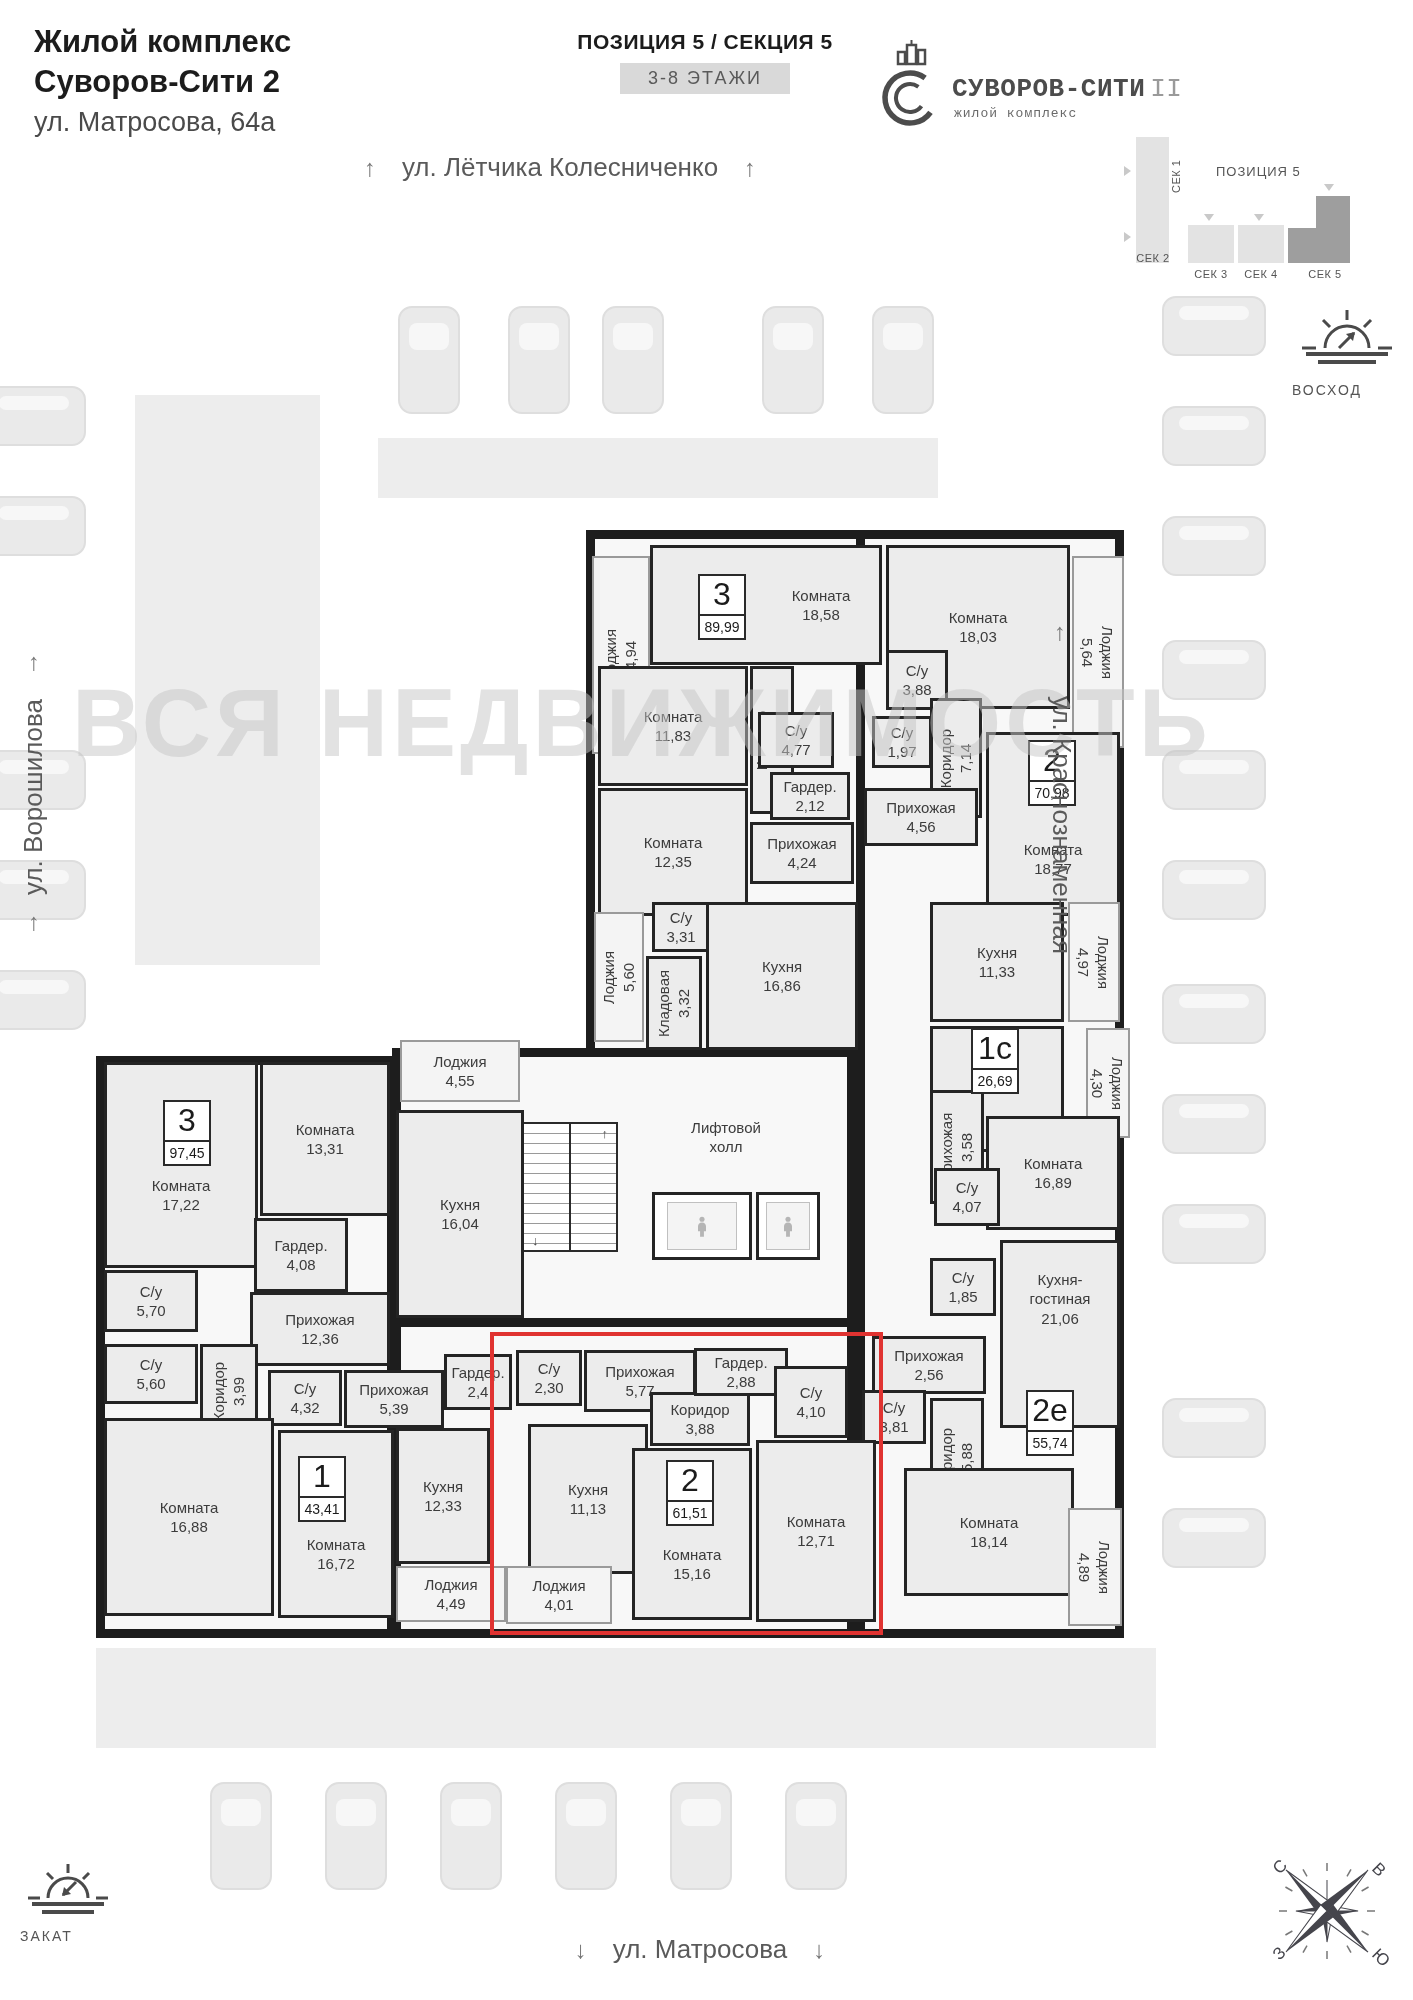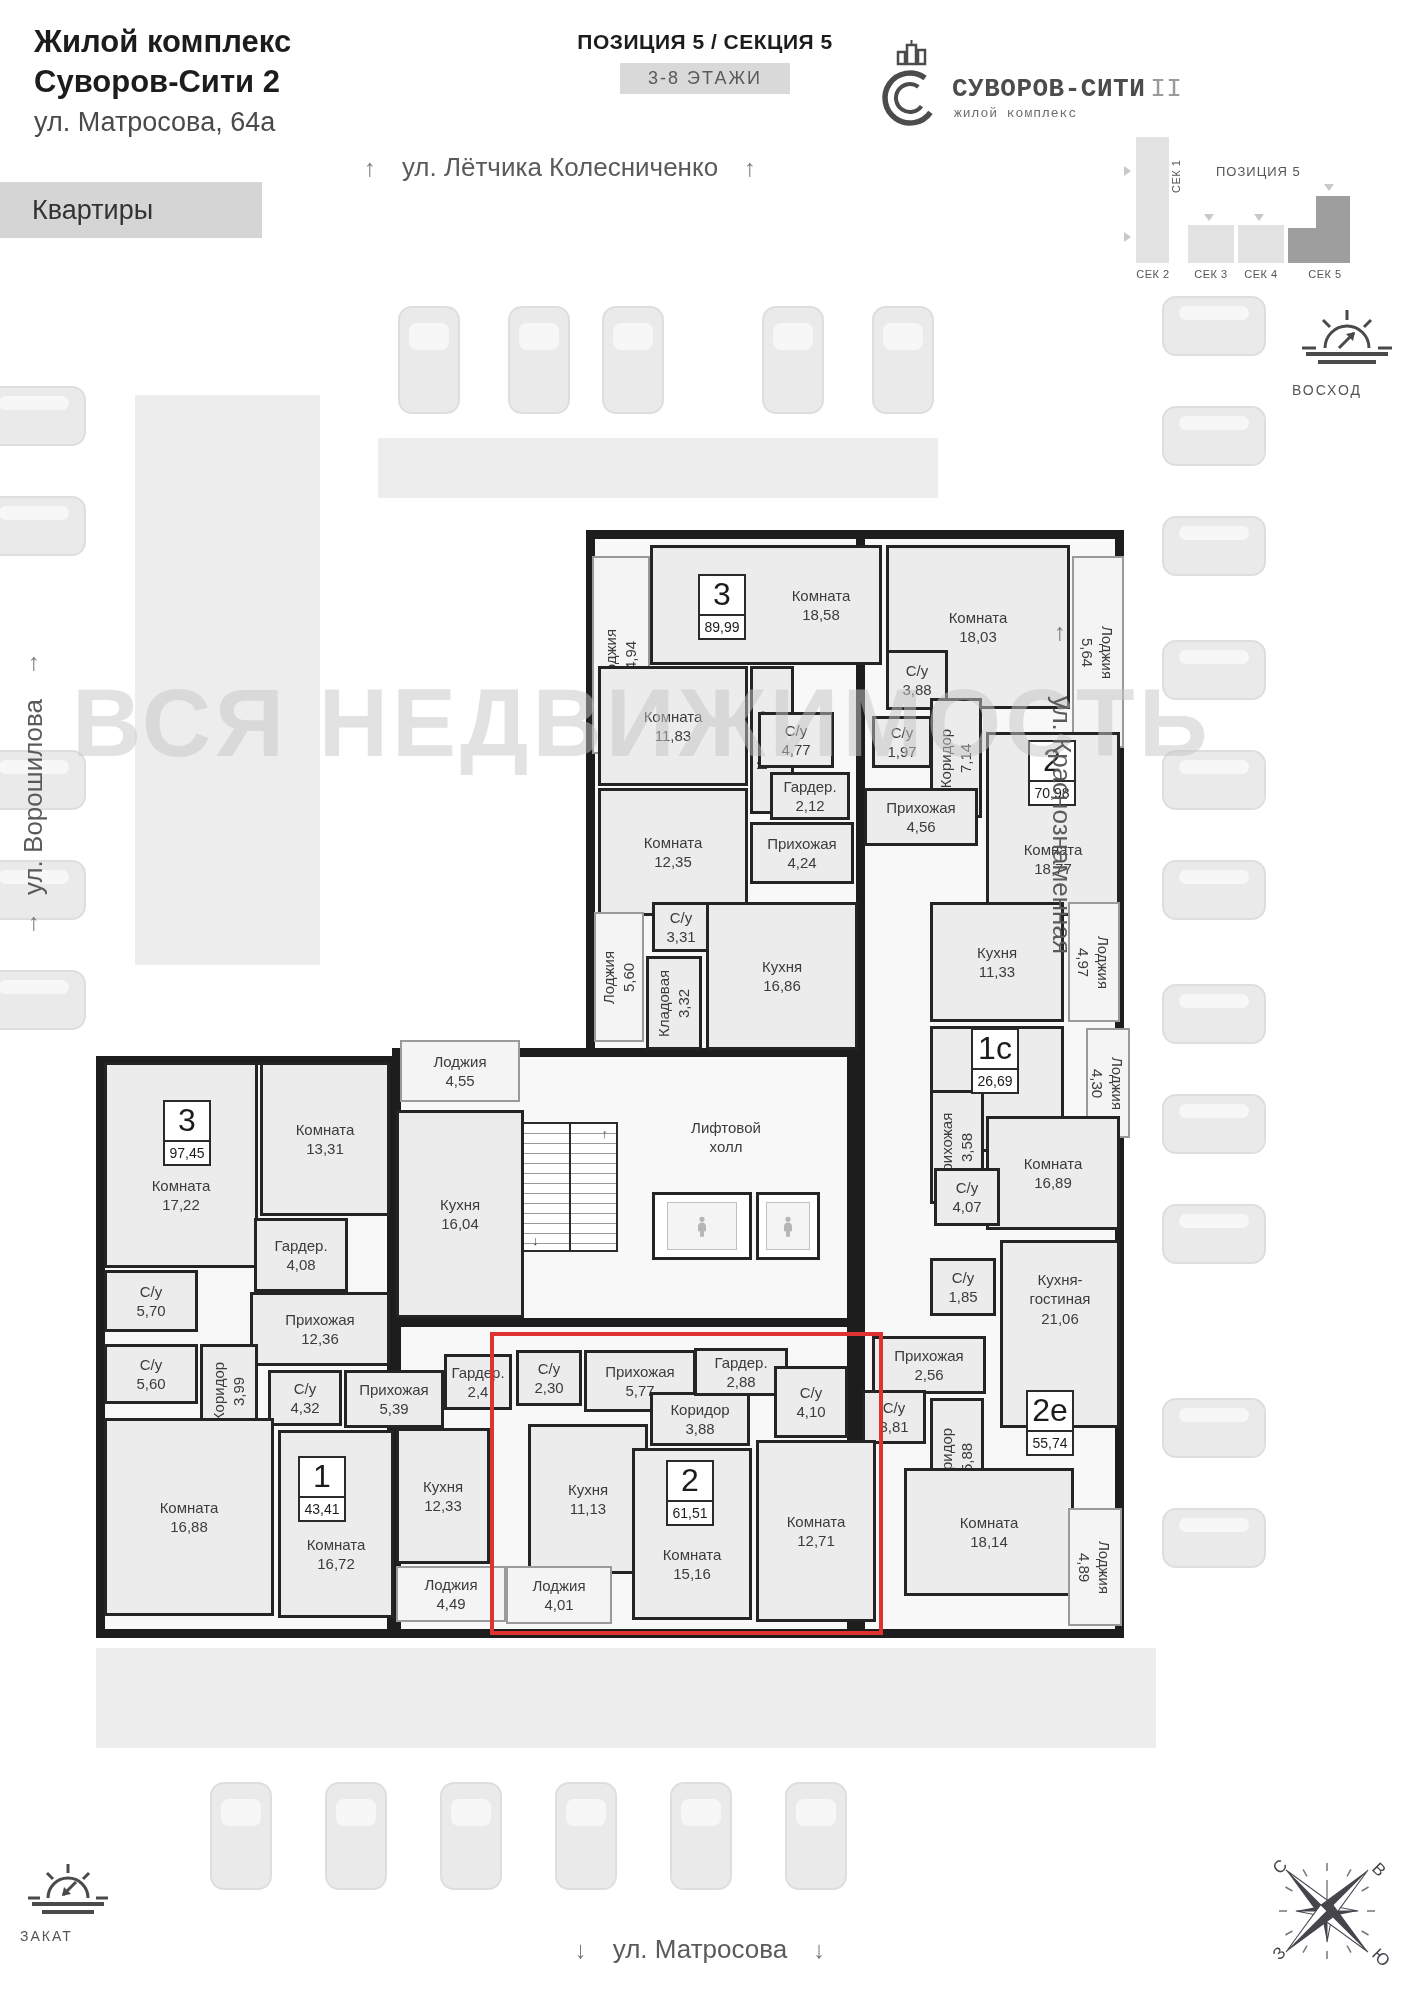--- a/index.html
+++ b/index.html
@@ -69,21 +69,20 @@
 </head>
 <body>
 
 <div class="canvas">
 
   <div class="brand">
     <div class="t">Жилой комплекс</div>
     <div class="t">Суворов-Сити 2</div>
     <div class="addr">ул. Матросова, 64а</div>
   </div>
-  <button class="apt-btn">Квартиры</button>
 
   <div class="pos-head">
     <div class="pt">ПОЗИЦИЯ 5 / СЕКЦИЯ 5</div>
     <div class="pb">3-8 ЭТАЖИ</div>
   </div>
 
   <div class="logo">
     <svg width="72" height="92" viewBox="0 0 72 92">
       <rect x="22" y="12" width="7" height="12" fill="none" stroke="#4c4c4c" stroke-width="2.5"></rect>
       <rect x="31" y="5" width="9" height="19" fill="none" stroke="#4c4c4c" stroke-width="2.5"></rect>
@@ -98,21 +97,21 @@
 
   <div class="mm">
     <div class="blk" style="left:8px;top:9px;width:33px;height:76px"></div>
     <div class="blk" style="left:8px;top:85px;width:33px;height:50px"></div>
     <div class="blk" style="left:60px;top:97px;width:46px;height:38px"></div>
     <div class="blk" style="left:110px;top:97px;width:46px;height:38px"></div>
     <div class="blk dark" style="left:160px;top:100px;width:28px;height:35px"></div>
     <div class="blk dark" style="left:188px;top:68px;width:34px;height:67px"></div>
     <div class="mlab v" style="left:42px;top:14px;height:68px">СЕК 1</div>
     <div class="poslab" style="left:88px;top:36px">ПОЗИЦИЯ 5</div>
-    <div class="mlab" style="left:2px;top:140px;width:46px">СЕК 2</div>
+    <div class="mlab" style="left:2px;top:124px;width:46px">СЕК 2</div>
     <div class="mlab" style="left:60px;top:140px;width:46px">СЕК 3</div>
     <div class="mlab" style="left:110px;top:140px;width:46px">СЕК 4</div>
     <div class="mlab" style="left:172px;top:140px;width:50px">СЕК 5</div>
     <div class="tri-r" style="left:-4px;top:38px"></div>
     <div class="tri-r" style="left:-4px;top:104px"></div>
     <div class="tri-d" style="left:76px;top:86px"></div>
     <div class="tri-d" style="left:126px;top:86px"></div>
     <div class="tri-d" style="left:196px;top:56px"></div>
   </div>
 

